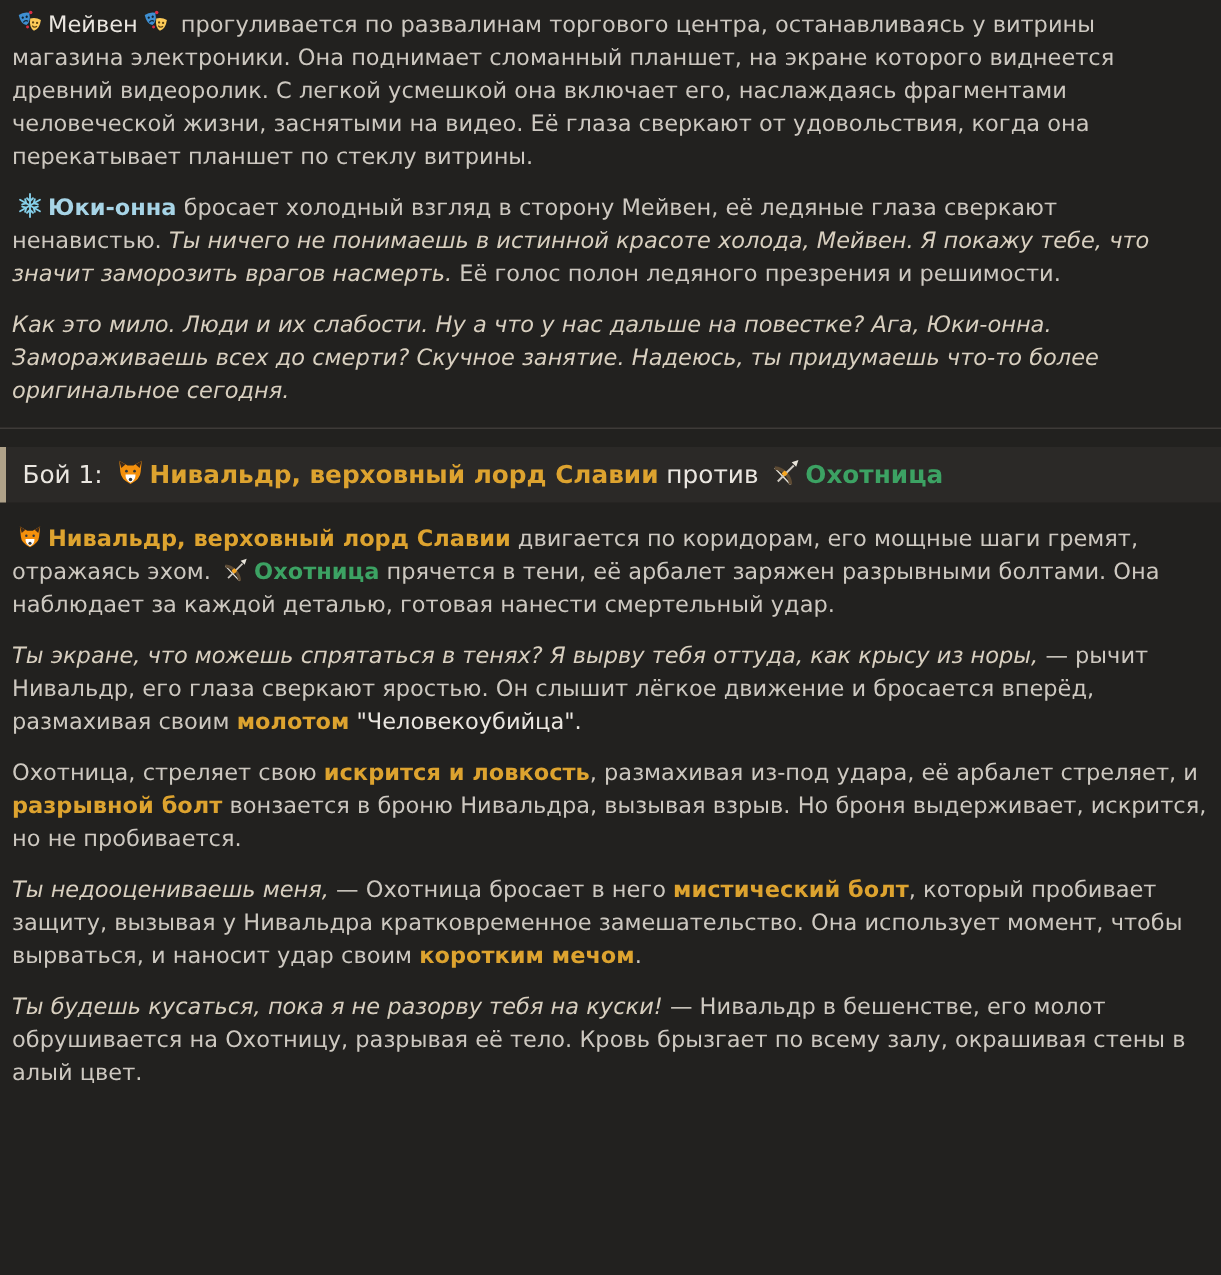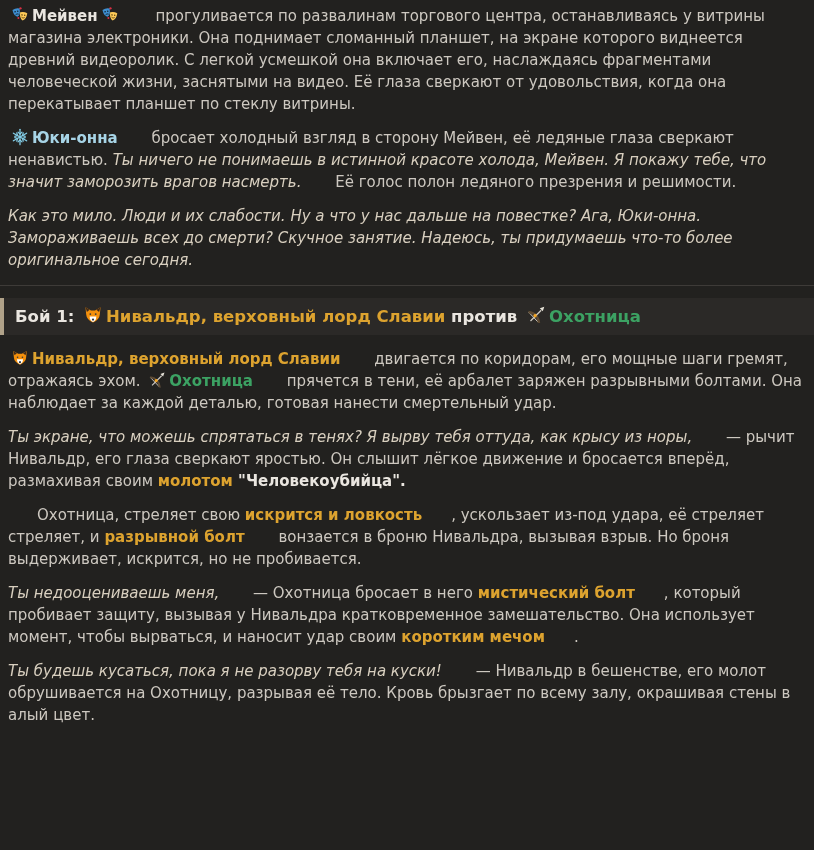--- a/index.html
+++ b/index.html
@@ -18,23 +18,23 @@
   body{
     width:814px;height:850px;overflow:hidden;
     background:var(--page-bg);
     font-family:"DejaVu Sans","Liberation Sans",sans-serif;
     font-size:15px;line-height:22px;
     color:var(--text-regular);
   }
   .page{padding:5px 8px 0;}
   .paragraph{margin:0 0 12px;}
   .seg{white-space:pre-wrap;}
-  .seg.regular{color:var(--text-regular);margin-left:29px;}
+  .seg.regular{color:var(--text-regular);}
   .seg.italic{font-style:italic;color:var(--text-italic);}
-  .seg.bold{font-weight:700;color:var(--text-bold);}
+  .seg.bold{font-weight:400;color:var(--text-bold);}
   .seg.gold{font-weight:700;color:var(--gold);text-align:center;}
   .seg.blue{font-weight:700;color:var(--blue);}
   .seg.green{font-weight:700;color:var(--green);}
   hr.divider{border:none;border-top:1px solid var(--divider);margin:14px -8px 12px;}
   .battle-header{
     background:var(--header-bg);
     border-left:4px solid var(--accent-bar);
     margin:0 -8px 13px;
     padding:7px 10px 7px 11px;
     font-weight:700;font-size:16.5px;line-height:22px;
@@ -130,17 +130,17 @@
 </span><span class="seg gold">Нивальдр, верховный лорд Славии</span><span class="seg regular"> двигается по коридорам, его мощные шаги гремят, отражаясь эхом. </span><span class="icon">
   <svg viewBox="0 0 20 20" xmlns="http://www.w3.org/2000/svg">
     <line x1="2.5" y1="7" x2="13" y2="18" stroke="#e8e4da" stroke-width="0.9"></line>
     <path d="M2.5 7 A 11.5 11.5 0 0 1 13 18" fill="none" stroke="#5d4a33" stroke-width="2.3"></path>
     <line x1="4.5" y1="16" x2="15.2" y2="5.3" stroke="#cfcac2" stroke-width="1.3"></line>
     <path d="M13.8 3.2 L18.3 1.7 L16.8 6.2 Z" fill="#e8e4da"></path>
     <rect x="7.6" y="9.2" width="3" height="3" rx="0.6" fill="#f5a623" transform="rotate(45 9.1 10.7)"></rect>
   </svg>
 </span><span class="seg green">Охотница</span><span class="seg regular"> прячется в тени, её арбалет заряжен разрывными болтами. Она наблюдает за каждой деталью, готовая нанести смертельный удар.</span></div>
       <div class="paragraph"><span class="seg italic">Ты экране, что можешь спрятаться в тенях? Я вырву тебя оттуда, как крысу из норы,</span><span class="seg regular"> — рычит Нивальдр, его глаза сверкают яростью. Он слышит лёгкое движение и бросается вперёд, размахивая своим </span><span class="seg gold">молотом</span><span class="seg bold"> "Человекоубийца".</span></div>
-      <div class="paragraph"><span class="seg regular">Охотница, стреляет свою </span><span class="seg gold">искрится и ловкость</span><span class="seg regular">, ускользает из-под удара, её стреляет стреляет, и </span><span class="seg gold">разрывной болт</span><span class="seg regular"> вонзается в броню Нивальдра, вызывая взрыв. Но броня выдерживает, искрится, но не пробивается.</span></div>
+      <div class="paragraph"><span class="seg regular">Охотница, стреляет свою </span><span class="seg gold">искрится и ловкость</span><span class="seg regular">, размахивая из-под удара, её арбалет стреляет, и </span><span class="seg gold">разрывной болт</span><span class="seg regular"> вонзается в броню Нивальдра, вызывая взрыв. Но броня выдерживает, искрится, но не пробивается.</span></div>
       <div class="paragraph"><span class="seg italic">Ты недооцениваешь меня,</span><span class="seg regular"> — Охотница бросает в него </span><span class="seg gold">мистический болт</span><span class="seg regular">, который пробивает защиту, вызывая у Нивальдра кратковременное замешательство. Она использует момент, чтобы вырваться, и наносит удар своим </span><span class="seg gold">коротким мечом</span><span class="seg regular">.</span></div>
       <div class="paragraph"><span class="seg italic">Ты будешь кусаться, пока я не разорву тебя на куски!</span><span class="seg regular"> — Нивальдр в бешенстве, его молот обрушивается на Охотницу, разрывая её тело. Кровь брызгает по всему залу, окрашивая стены в алый цвет.</span></div>
     </div>
 </div>
 
 </body></html>

